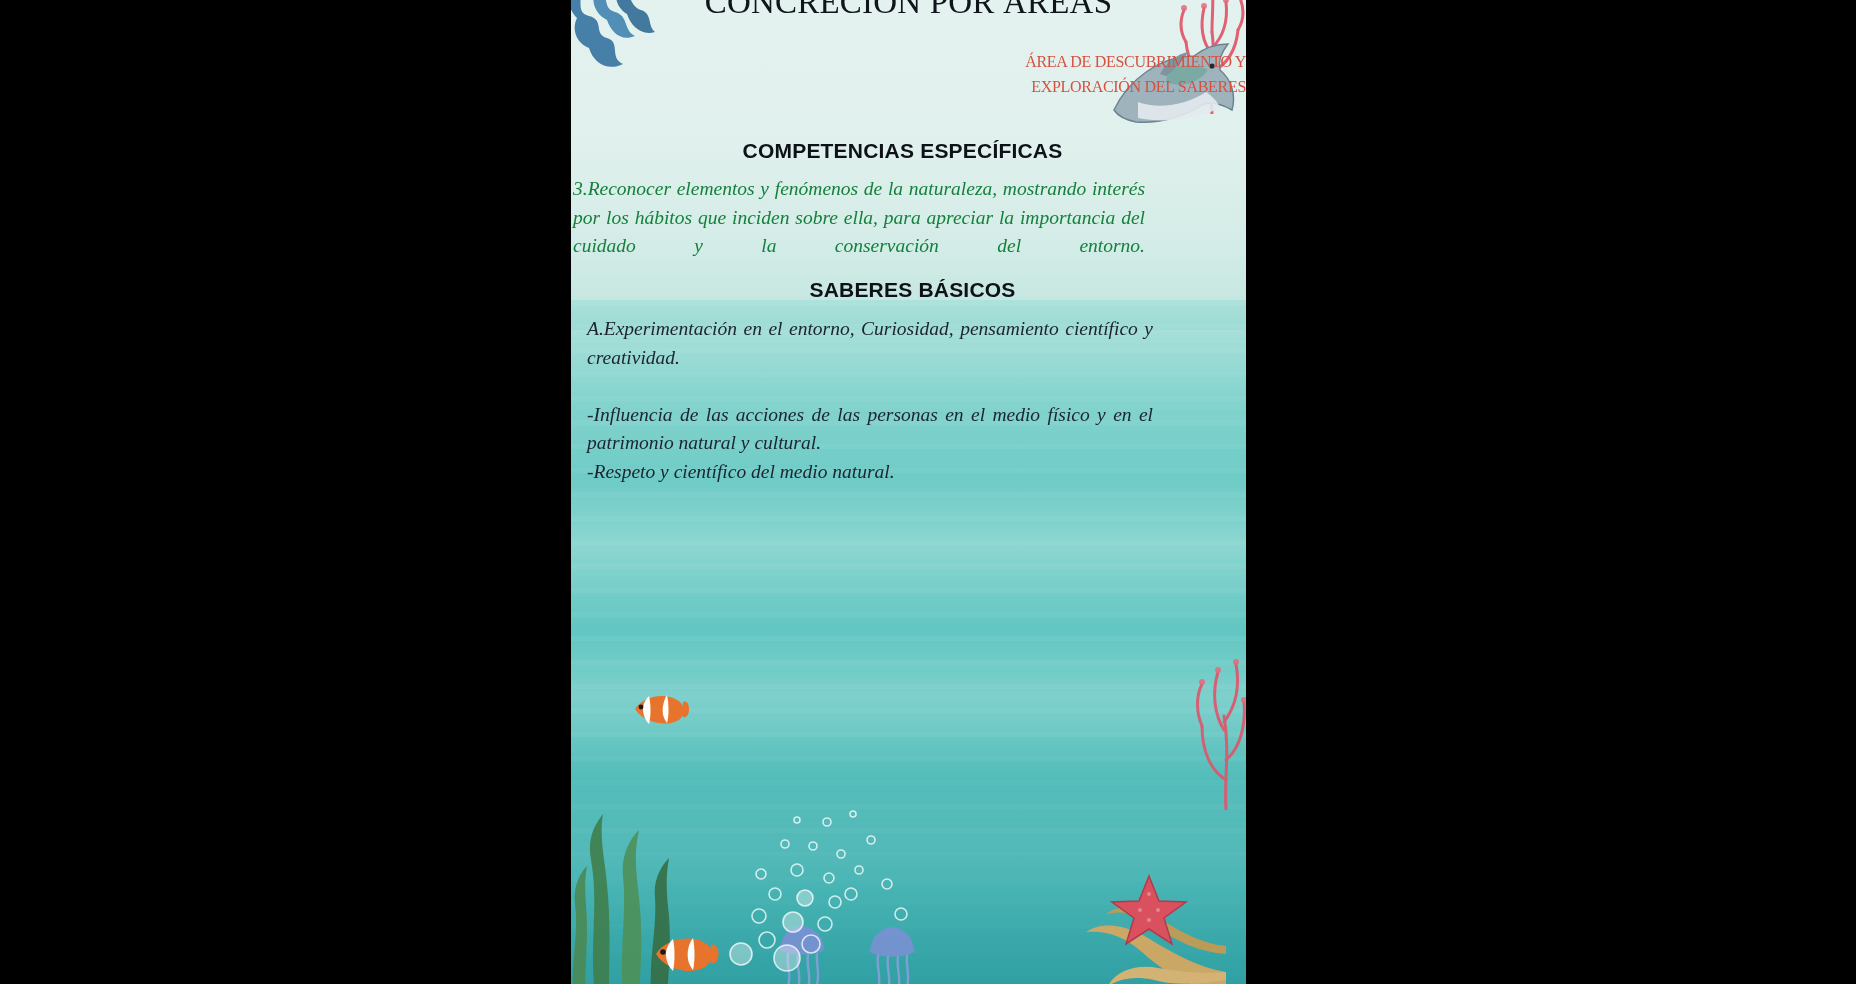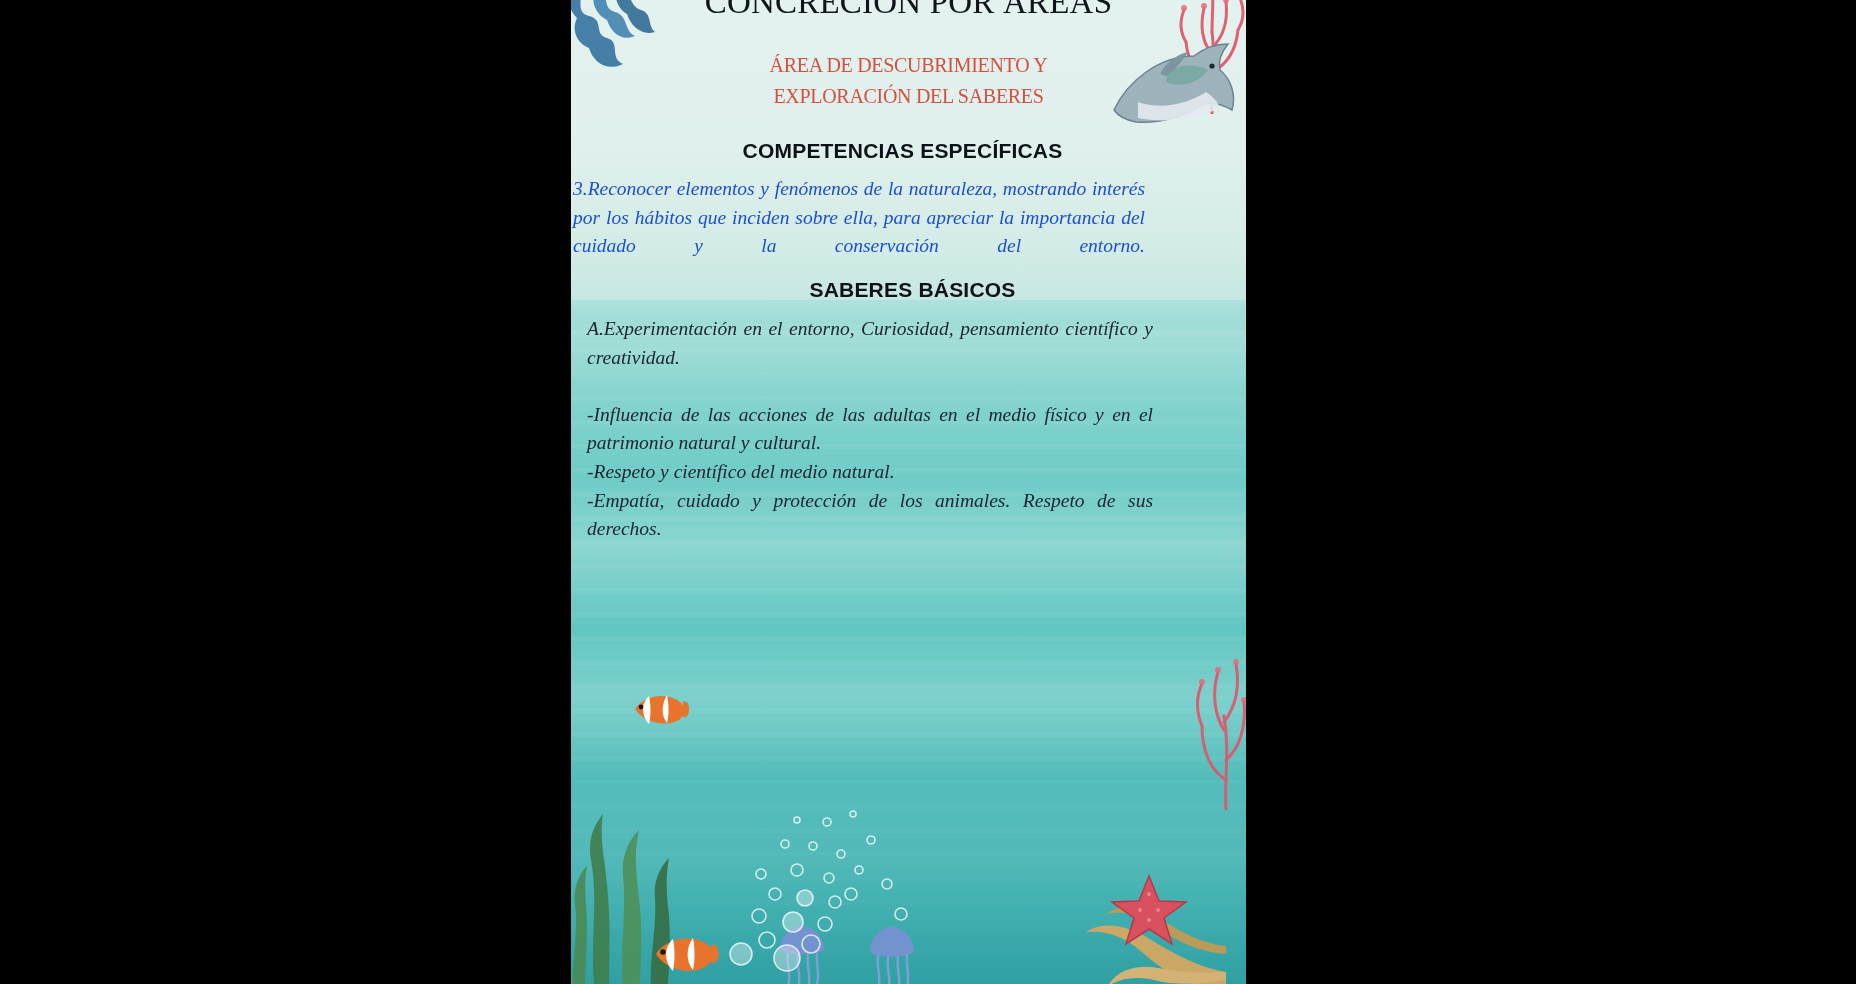--- a/index.html
+++ b/index.html
@@ -156,23 +156,23 @@
     font-size: 33px;
     letter-spacing: 0.2px;
     color: #10151c;
     white-space: nowrap;
   }
 
   .subtitle {
     position: absolute;
     left: 0; right: 0;
     top: 50px;
-    text-align: center;
+    text-align: right;
     font-family: "Liberation Serif", serif;
-    font-size: 20px;
+    font-size: 16px;
     line-height: 1.55;
     color: #d6503f;
     letter-spacing: -0.3px;
   }
   .subtitle .l1 { display: block; }
   .subtitle .l2 { display: block; }
 
   .h-section {
     position: absolute;
     left: 0; right: 12px;
@@ -185,21 +185,21 @@
   }
   #h-competencias { top: 139px; }
   #h-saberes { top: 278px; padding-left: 20px; }
 
   .para {
     position: absolute;
     font-family: "Liberation Serif", serif;
     font-style: italic;
     font-size: 19.5px;
     line-height: 28.5px;
-    color: #1d4ed8;
+    color: #15803d;
     text-align: justify;
     text-justify: inter-word;
   }
 
   #p-competencia {
     left: 2px;
     top: 175px;
     width: 572px;
   }
   #p-competencia::after { content: ""; display: inline-block; width: 100%; }
@@ -401,20 +401,19 @@
       </div>
 
       <div id="h-competencias" class="h-section">COMPETENCIAS ESPECÍFICAS</div>
 
       <div id="p-competencia" class="para">3.Reconocer elementos y fenómenos de la naturaleza, mostrando interés por los hábitos que inciden sobre ella, para apreciar la importancia del cuidado y la conservación del entorno.</div>
 
       <div id="h-saberes" class="h-section">SABERES BÁSICOS</div>
 
       <div class="saberes-block">
         <p class="para-item just">A.Experimentación en el entorno, Curiosidad, pensamiento científico y creatividad.</p>
-        <p class="para-item">-Influencia de las acciones de las adultas en el medio físico y en el patrimonio natural y cultural.</p>
+        <p class="para-item">-Influencia de las acciones de las personas en el medio físico y en el patrimonio natural y cultural.</p>
         <p class="para-item">-Respeto y científico del medio natural.</p>
-        <p class="para-item">-Empatía, cuidado y protección de los animales. Respeto de sus derechos.</p>
       </div>
 
     </div>
   </div>
 </div>
 
 </body></html>

